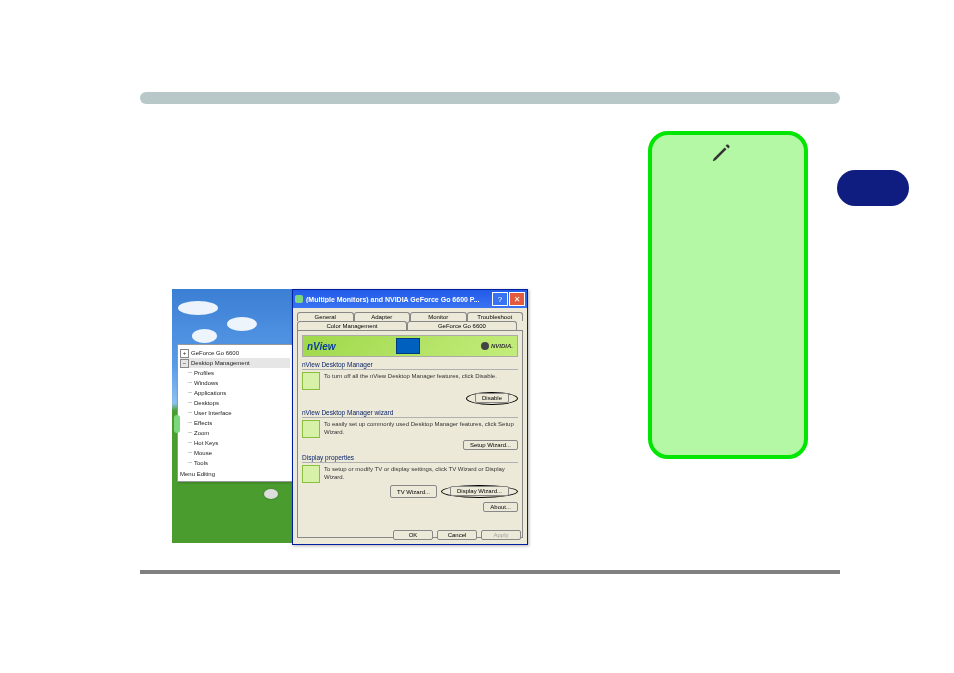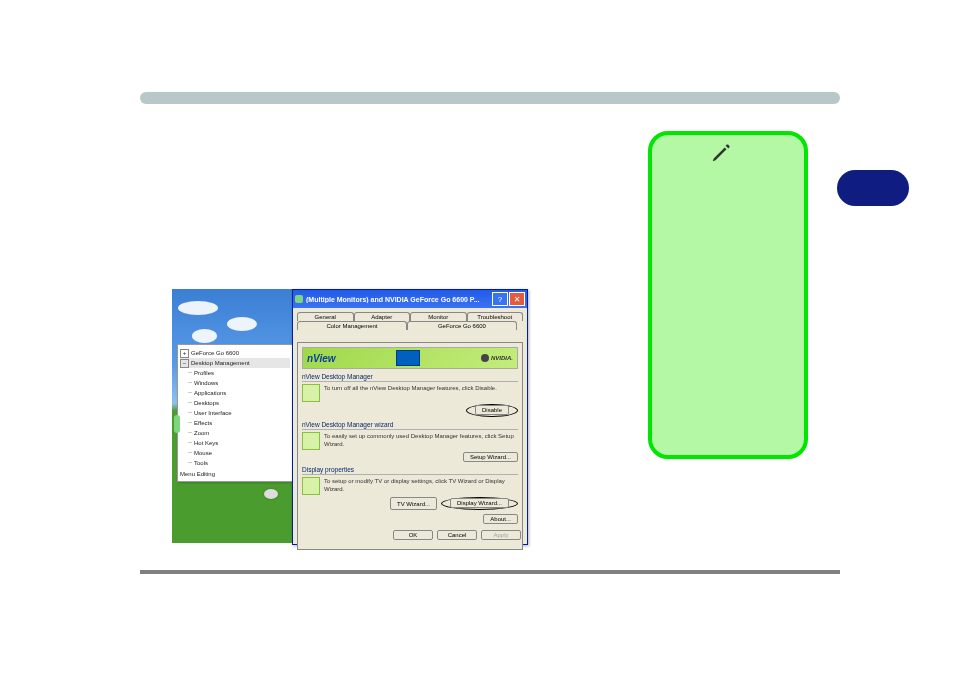--- a/index.html
+++ b/index.html
@@ -21,21 +21,21 @@
 .titlebar .sys { width:8px; height:8px; background:#7dd67d; border-radius:2px; margin-right:3px; }
 .titlebar .ttl { flex:1; white-space:nowrap; overflow:hidden; font-size:7px; font-weight:bold; }
 .tb-btn { width:14px; height:12px; margin-left:1px; border:1px solid #fff; font-size:8px; display:flex; align-items:center; justify-content:center; color:#fff; }
 .tb-help { background:#3973f2; }
 .tb-close { background:#e35b3e; }
 
 .tabs-row { display:flex; padding:4px 4px 0 4px; gap:0; }
 .tab { flex:1; text-align:center; padding:1px 2px; background:#ece9d8; border:1px solid #888; border-bottom:none; font-size:6px; border-radius:3px 3px 0 0; }
 .tab.active { background:#ece9d8; font-weight:normal; }
 
-.tab-body { margin:12px 4px 4px 4px; background:#ece9d8; border:1px solid #888; padding:4px; height:198px; position:relative; }
+.tab-body { margin:0 4px 4px 4px; background:#ece9d8; border:1px solid #888; padding:4px; height:198px; position:relative; }
 
 .nview-banner { width:100%; height:22px; background:linear-gradient(135deg, #9fd84a, #c4ed7c); border:1px solid #aaa; display:flex; align-items:center; justify-content:space-between; padding:0 4px; box-sizing:border-box; }
 .nview-banner .logo { font-size:10px; color:#0b3f9e; font-weight:bold; font-style:italic; }
 .nview-banner .mon { width:22px; height:14px; background:#0060c0; border:1px solid #003a80; }
 .nview-banner .nv { font-size:6px; color:#333; font-style:italic; font-weight:bold; display:flex; align-items:center; gap:2px; }
 .nv-eye { width:8px; height:8px; background:#444; border-radius:50%; }
 
 .section-title { color:#0a246a; font-size:6.5px; margin-top:4px; }
 .section-rule { border:0; border-top:1px solid #b0b0b0; margin:1px 0 2px 0; }
 .section-body { display:flex; gap:4px; align-items:flex-start; }

